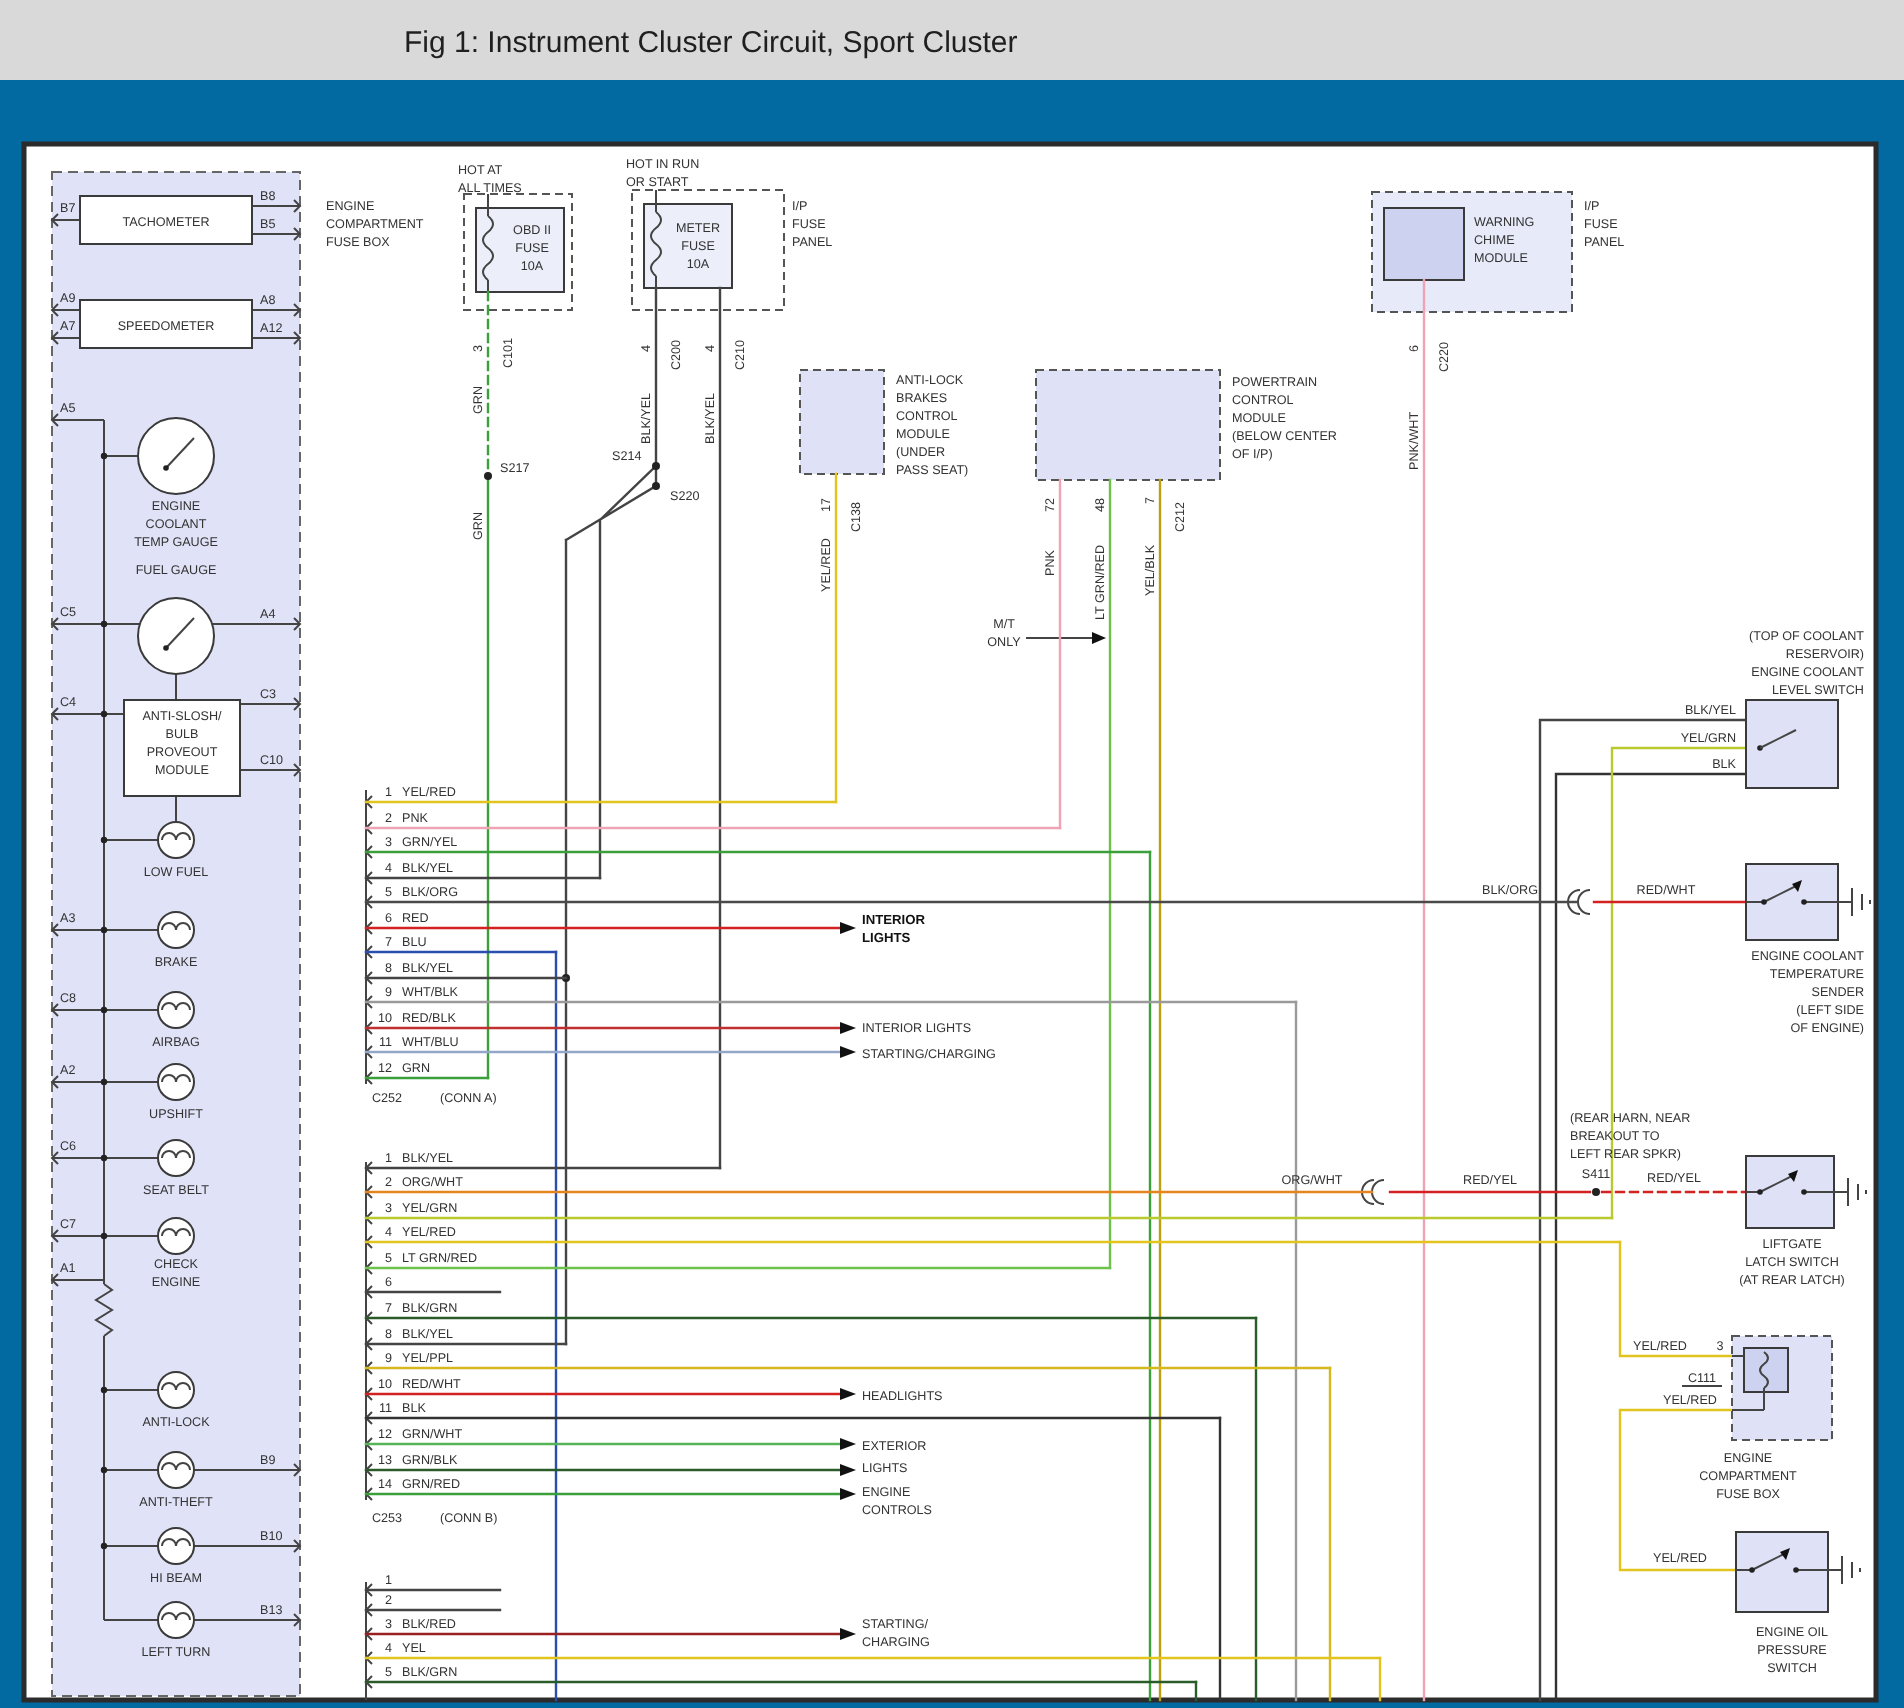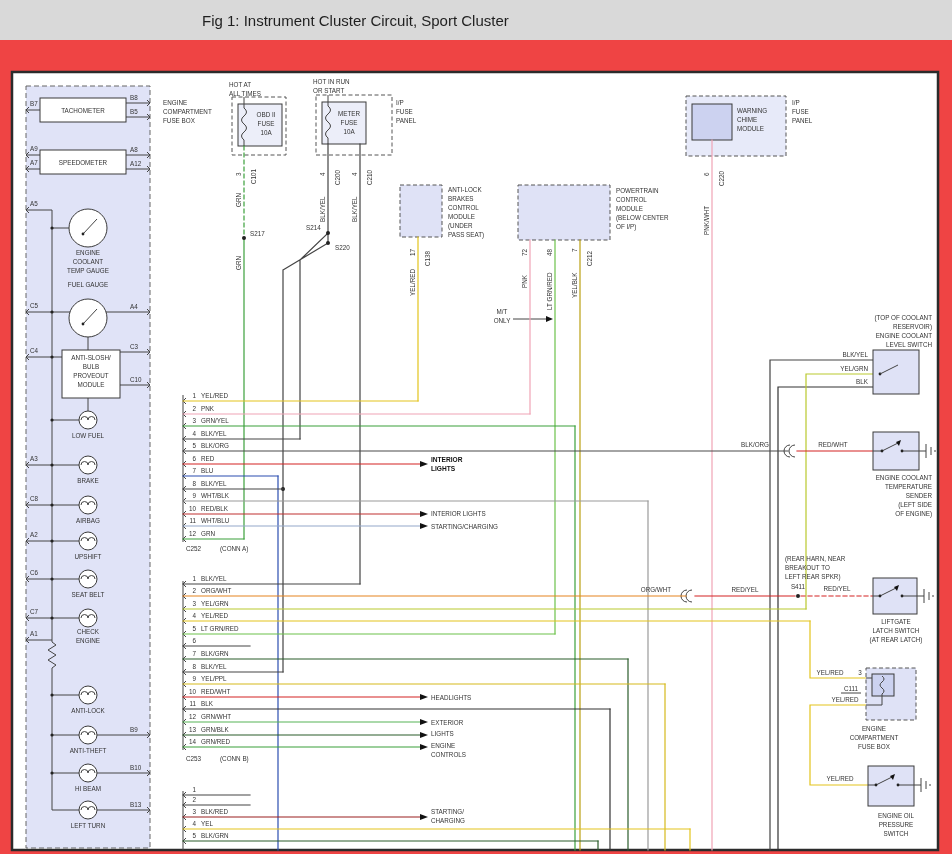--- a/index.html
+++ b/index.html
@@ -1,16 +1,16 @@
 <!DOCTYPE html>
 <html><head>
 <meta charset="utf-8">
 <style>
   html,body{margin:0;padding:0;background:#fff}
-  .stage{position:relative;width:952px;height:854px;background:#ef4444;overflow:hidden}
+  .stage{position:relative;width:952px;height:854px;background:#0369a1;overflow:hidden}
   svg{display:block}
   svg text{font-family:"Liberation Sans",sans-serif;fill:#333}
   .title{font-size:15px;fill:#1f1f1f}
   .t{font-size:6.3px}
   .tb{font-size:6.6px;font-weight:bold;fill:#111}
   .tc{text-anchor:middle}
   .te{text-anchor:end}
   .w{fill:none;stroke-width:1.2;stroke-linecap:square}
   .thin{fill:none;stroke:#444;stroke-width:1}
   .box{fill:#ffffff;stroke:#3a3a3a;stroke-width:1}

